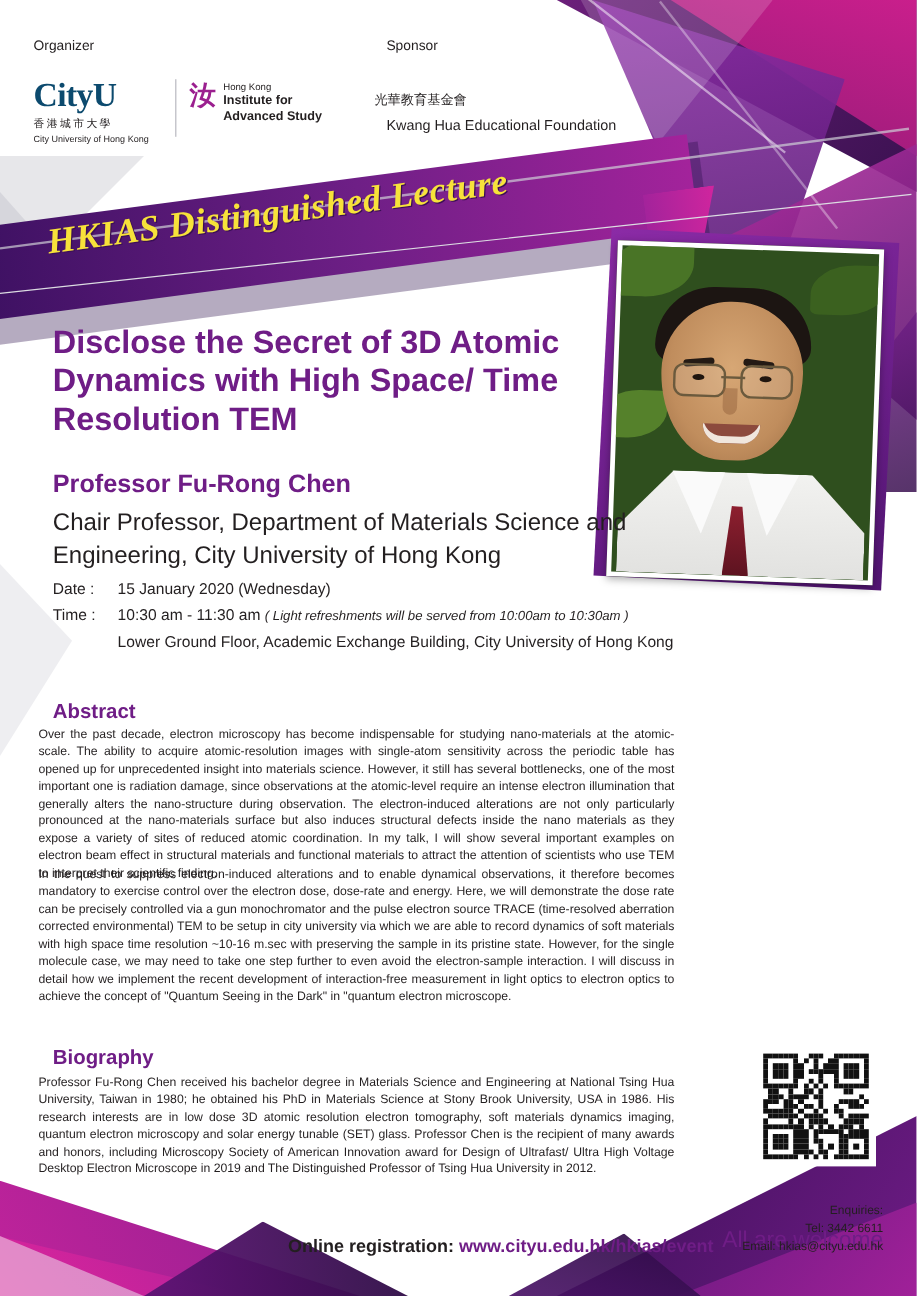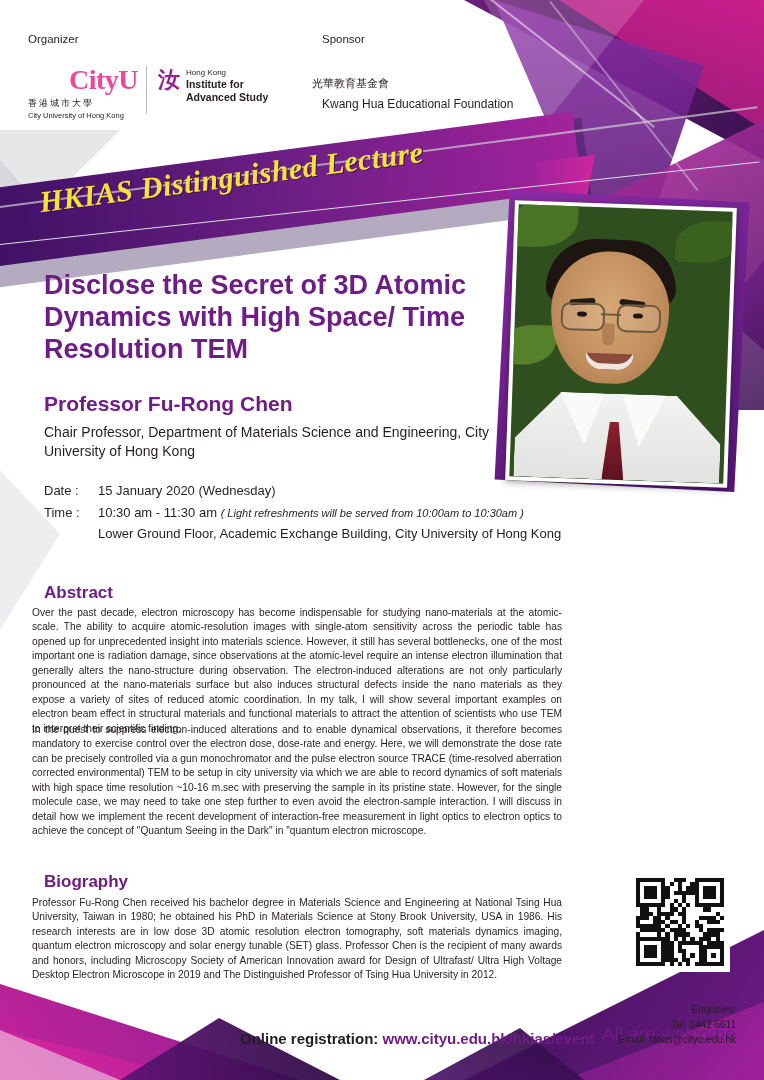--- a/index.html
+++ b/index.html
@@ -103,21 +103,21 @@
             opacity: .35; transform: rotate(52deg); }
 
   
   .content { position: relative; z-index: 5; }
 
   .lbl-organizer { position: absolute; left: 28px; top: 33px; font-size: 11.5px; color: #231f20; }
   .lbl-sponsor   { position: absolute; left: 322px; top: 33px; font-size: 11.5px; color: #231f20; }
 
   
   .cityu { position: absolute; left: 28px; top: 66px; width: 110px; }
-  .cityu .mark { font-family: "Liberation Serif", serif; font-size: 28px; color: #ec4899; font-weight: 700; letter-spacing: -.5px; line-height: 1; text-align: right; }
+  .cityu .mark { font-family: "Liberation Serif", serif; font-size: 28px; color: #0c4a6e; font-weight: 700; letter-spacing: -.5px; line-height: 1; }
   .cityu .cn { font-size: 9px; color: #231f20; margin-top: 3px; letter-spacing: 2px; }
   .cityu .en { font-size: 7.5px; color: #231f20; margin-top: 1px; }
 
   .vline { position: absolute; left: 146px; top: 66px; width: 1px; height: 48px; background: #b9b9c0; }
 
   
   .hkias { position: absolute; left: 158px; top: 68px; width: 150px; display: flex; gap: 8px; align-items: flex-start; }
   .hkias .glyph { font-family: "Liberation Sans", sans-serif; font-size: 22px; color: #9b1f8f; font-weight: 700; letter-spacing: -2px; line-height: 1.1; }
   .hkias .txt { font-size: 8px; line-height: 1.25; color: #231f20; }
   .hkias .txt b { font-size: 10.5px; display: block; }
@@ -186,21 +186,21 @@
     font-size: 27px; line-height: 1.18; font-weight: bold;
     color: #6f1d86;
     font-family: "Liberation Sans", sans-serif;
   }
   .speaker {
     position: absolute; left: 44px; top: 392px; width: 470px;
     font-size: 21px; font-weight: bold; color: #6f1d86;
   }
   .affil {
     position: absolute; left: 44px; top: 423px; width: 480px;
-    font-size: 14px; line-height: 1.35; color: #231f20;
+    font-size: 20px; line-height: 1.35; color: #231f20;
   }
 
   
   .details { position: absolute; left: 44px; top: 482px; width: 620px; font-size: 13px; }
   .det-row { display: flex; margin-bottom: 4px; line-height: 1.4; }
   .det-key { width: 54px; flex: none; }
   .det-val { flex: 1; }
   .det-val .it { font-style: italic; font-size: 11px; }
   .det-sub { margin-left: 54px; }
 

